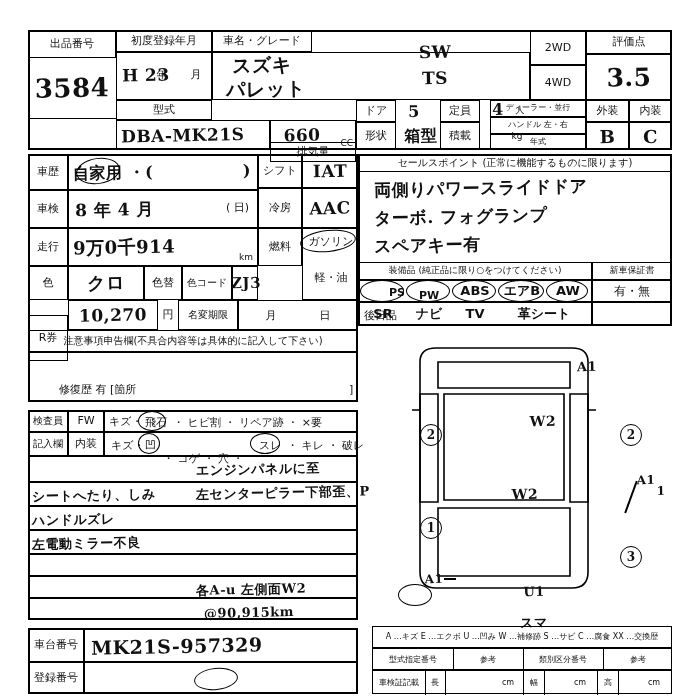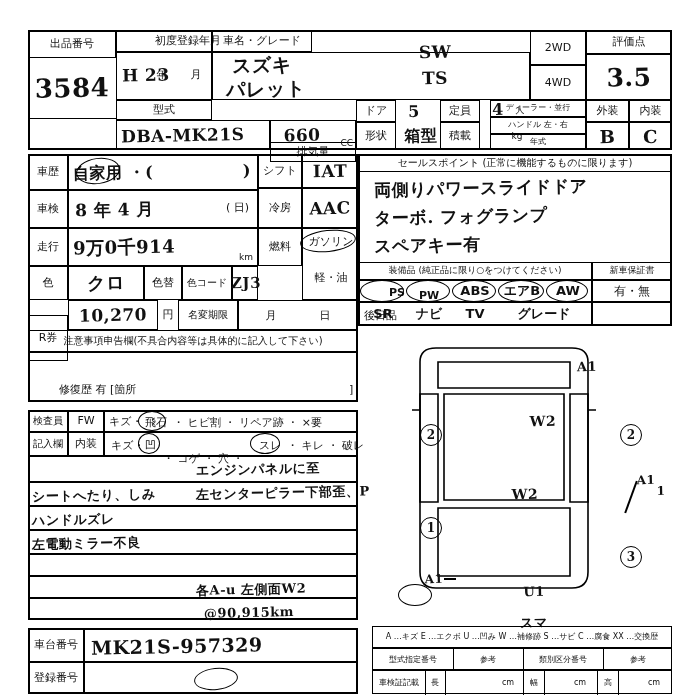--- a/index.html
+++ b/index.html
@@ -39,21 +39,21 @@
 
   <div class="bx bd" style="left:28px;top:30px;width:88px;height:28px;">
     <div class="lbl" style="width:100%;height:100%;">出品番号</div>
   </div>
   <div class="bx" style="left:28px;top:58px;width:88px;height:60px;">
     <div class="hw big" style="width:100%;height:100%;">3584</div>
   </div>
   <div class="bx bd" style="left:28px;top:118px;width:88px;height:0px;border-width:0 0 1px 0;"></div>
 
   <div class="bx bd" style="left:116px;top:30px;width:96px;height:22px;">
-    <div class="lbl" style="width:100%;height:100%;padding-left:24px;">初度登録年月</div>
+    <div class="lbl" style="width:100%;height:100%;">初度登録年月</div>
   </div>
   <div class="bx bd" style="left:116px;top:52px;width:96px;height:48px;"></div>
   <div class="bx hwL" style="left:122px;top:58px;width:52px;height:34px;font-size:17px;">H 23</div>
   <div class="bx lbl" style="left:152px;top:60px;width:20px;height:30px;font-size:11px;">年</div>
   <div class="bx lbl" style="left:186px;top:60px;width:20px;height:30px;font-size:11px;">月</div>
 
   <div class="bx bd" style="left:212px;top:30px;width:100px;height:22px;">
     <div class="lbl" style="width:100%;height:100%;">車名・グレード</div>
   </div>
   <div class="bx bd" style="left:212px;top:52px;width:318px;height:48px;"></div>
@@ -242,21 +242,21 @@
   <div class="bx ell" style="left:360px;top:280px;width:44px;height:22px;"></div>
   <div class="bx ell" style="left:406px;top:280px;width:44px;height:22px;"></div>
   <div class="bx ell" style="left:452px;top:280px;width:44px;height:22px;"></div>
   <div class="bx ell" style="left:498px;top:280px;width:46px;height:22px;"></div>
   <div class="bx ell" style="left:546px;top:280px;width:42px;height:22px;"></div>
 
   <div class="bx bd" style="left:358px;top:302px;width:234px;height:24px;"></div>
   <div class="bx lbl" style="left:360px;top:302px;width:46px;height:24px;font-size:13px;font-weight:bold;">SR</div>
   <div class="bx lbl" style="left:406px;top:302px;width:46px;height:24px;font-size:13px;font-weight:bold;">ナビ</div>
   <div class="bx lbl" style="left:452px;top:302px;width:46px;height:24px;font-size:13px;font-weight:bold;">TV</div>
-  <div class="bx lbl" style="left:498px;top:302px;width:92px;height:24px;font-size:13px;font-weight:bold;">グレード</div>
+  <div class="bx lbl" style="left:498px;top:302px;width:92px;height:24px;font-size:13px;font-weight:bold;">革シート</div>
 
   <div class="bx bd" style="left:592px;top:280px;width:80px;height:22px;">
     <div class="lbl" style="width:100%;height:100%;font-size:12px;text-align:center;">有・無</div>
   </div>
   <div class="bx bd" style="left:592px;top:302px;width:80px;height:24px;"></div>
   <div class="bx lblL" style="left:362px;top:306px;width:80px;height:18px;font-size:11px;">後日品</div>
 
   <div class="bx" style="left:372px;top:332px;width:300px;height:290px;">
     <svg class="car" width="300" height="290" viewBox="0 0 300 290">
 

